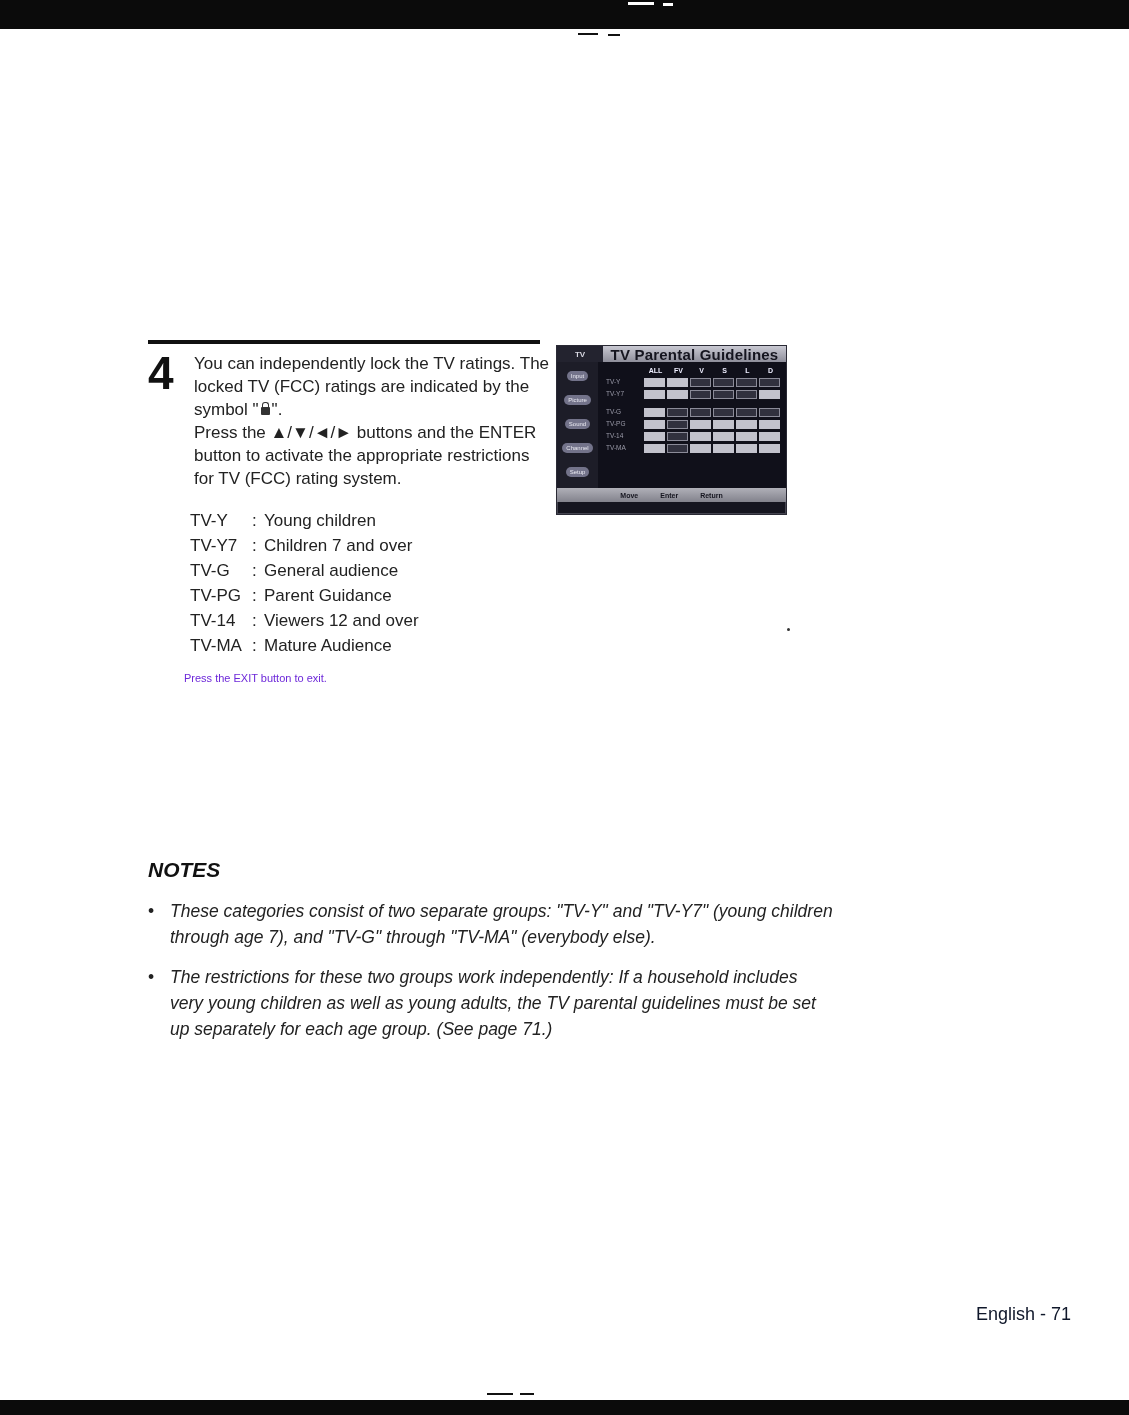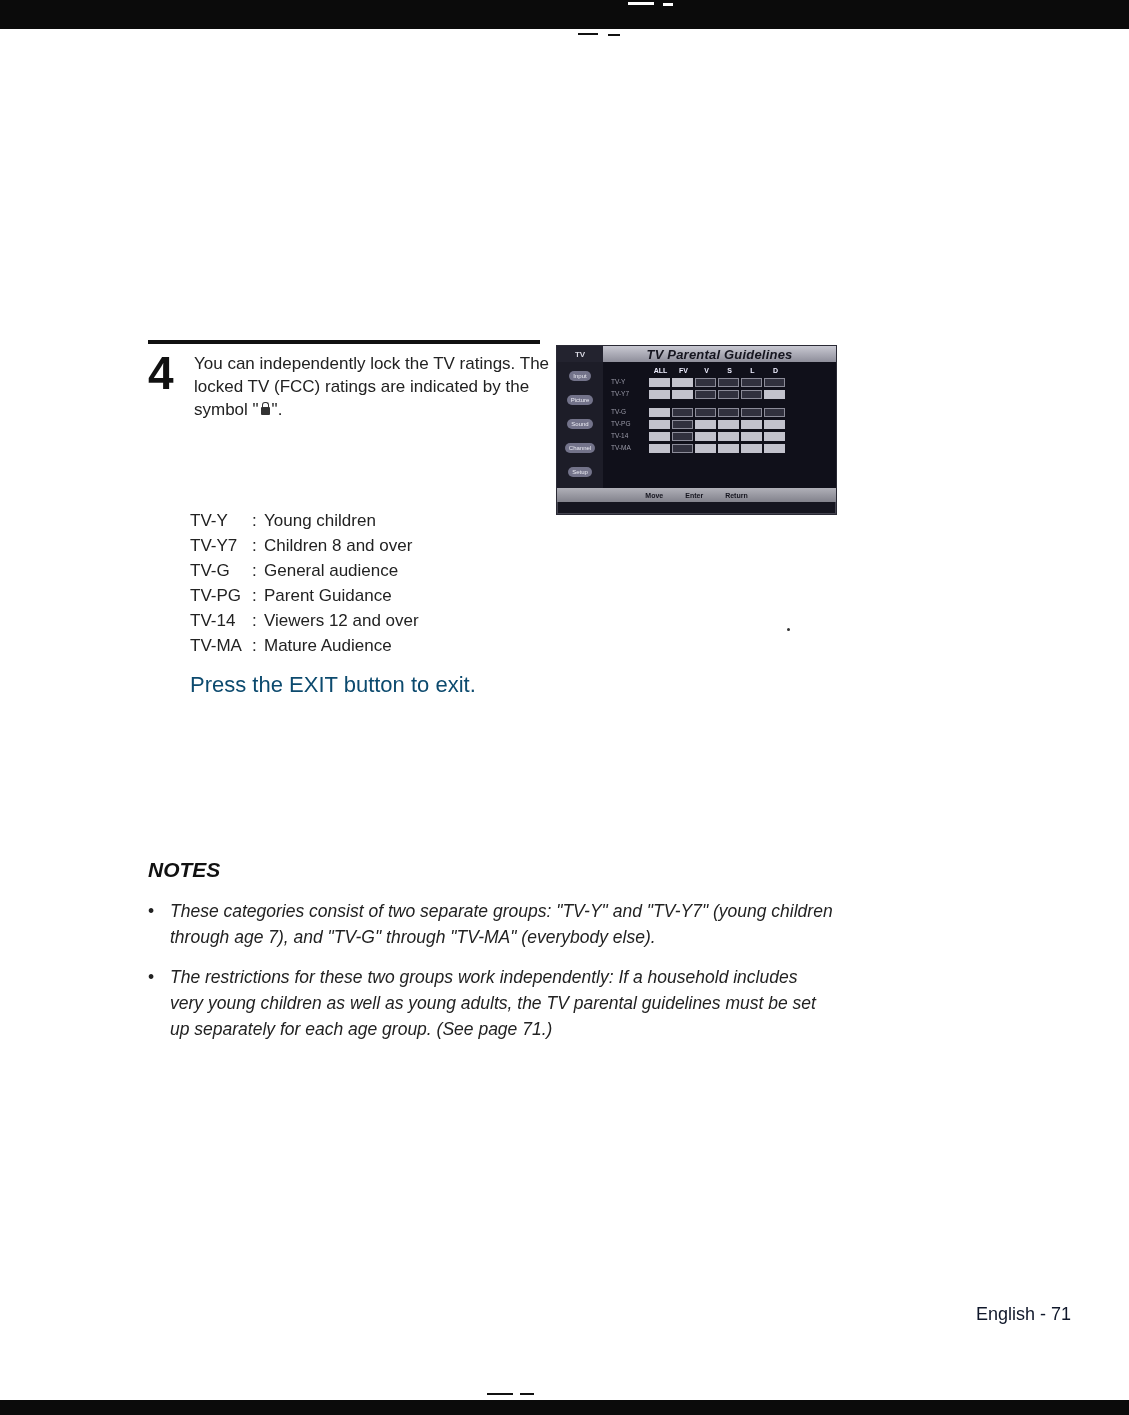--- a/index.html
+++ b/index.html
@@ -43,49 +43,48 @@
     border:1.5px solid #333;border-bottom:none;border-radius:3px 3px 0 0;
   }
 
   
   .ratings{position:absolute;left:190px;top:508px;font-size:17px;color:#222;}
   .rating-row{display:flex;line-height:25px;}
   .rating-code{width:62px;}
   .rating-colon{width:12px;}
   .rating-desc{}
 
-  .exit-note{position:absolute;left:190px;top:672px;font-size:22px;color:#0c4a6e;}
+  .exit-note{position:absolute;left:184px;top:672px;font-size:11px;color:#6d28d9;}
 
   
   .notes{position:absolute;left:148px;top:830px;width:700px;}
   .notes-heading{font-size:21px;font-weight:bold;font-style:italic;color:#111;margin-bottom:16px;margin-top:28px;}
   .note-item{display:flex;font-size:17.5px;font-style:italic;line-height:26px;color:#222;margin-bottom:14px;}
   .note-bullet{width:22px;flex:0 0 22px;font-style:normal;}
   .note-text{flex:1;max-width:665px;}
 
   
   .footer-label{position:absolute;right:58px;top:1304px;font-size:18px;color:#0f172a;}
 
   
   .osd{
-    position:absolute;left:556px;top:345px;width:281px;height:170px;
+    position:absolute;left:556px;top:345px;width:231px;height:170px;
     background:#15151f;border:1px solid #2a2a35;box-sizing:border-box;
     box-shadow:0 0 0 1px #44444f inset;
     font-family:"Liberation Sans", sans-serif;
   }
   .osd-titlebar{display:flex;height:16px;}
   .osd-corner{
     width:46px;background:#23232f;color:#d8d8e2;font-size:8px;font-weight:bold;
     display:flex;align-items:center;justify-content:center;
   }
   .osd-title{
     flex:1;background:linear-gradient(#c9c9d2,#8e8e9a);color:#15151f;
-    font-size:13px;font-weight:bold;display:flex;align-items:center;justify-content:center;
+    font-size:15px;font-weight:bold;display:flex;align-items:center;justify-content:center;
     letter-spacing:0.2px;
-    font-style:italic;
   }
   .osd-content{display:flex;height:126px;}
   .osd-sidebar{width:46px;background:#1d1d28;padding-top:2px;box-sizing:border-box;}
   .osd-side-item{height:24px;display:flex;align-items:center;justify-content:center;}
   .osd-side-pill{
     background:#73738a;border-radius:6px;padding:1px 4px;
     color:#eaeaf2;font-size:6px;line-height:8px;white-space:nowrap;
   }
   .osd-main{flex:1;background:#10101a;padding:5px 4px 0 8px;box-sizing:border-box;}
   .osd-colhead{display:flex;margin-left:38px;margin-bottom:3px;}
@@ -116,33 +115,34 @@
   <div class="dash d3"></div>
   <div class="dash d4"></div>
   <div class="stray-dot"></div>
   <div class="scan-bar-bottom"></div>
 
   <div class="step">
     <div class="step-rule"></div>
     <div class="step-number">4</div>
     <div class="step-body">
       <span>You can independently lock the TV ratings. The locked TV (FCC) ratings are indicated by the symbol "</span><span class="lock-icon"></span><span>".</span>
+      <span class="step-para2">Press the ▲/▼/◄/► buttons and the ENTER button to activate the appropriate restrictions for TV (FCC) rating system.</span>
     </div>
   </div>
 
   <div class="ratings" id="ratings-list">
       <div class="rating-row">
         <span class="rating-code">TV-Y</span>
         <span class="rating-colon">:</span>
         <span class="rating-desc">Young children</span>
       </div>
       <div class="rating-row">
         <span class="rating-code">TV-Y7</span>
         <span class="rating-colon">:</span>
-        <span class="rating-desc">Children 8 and over</span>
+        <span class="rating-desc">Children 7 and over</span>
       </div>
       <div class="rating-row">
         <span class="rating-code">TV-G</span>
         <span class="rating-colon">:</span>
         <span class="rating-desc">General audience</span>
       </div>
       <div class="rating-row">
         <span class="rating-code">TV-PG</span>
         <span class="rating-colon">:</span>
         <span class="rating-desc">Parent Guidance</span>

